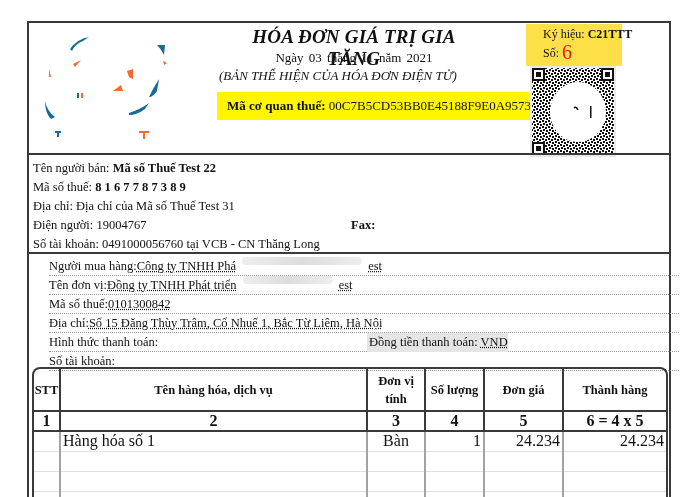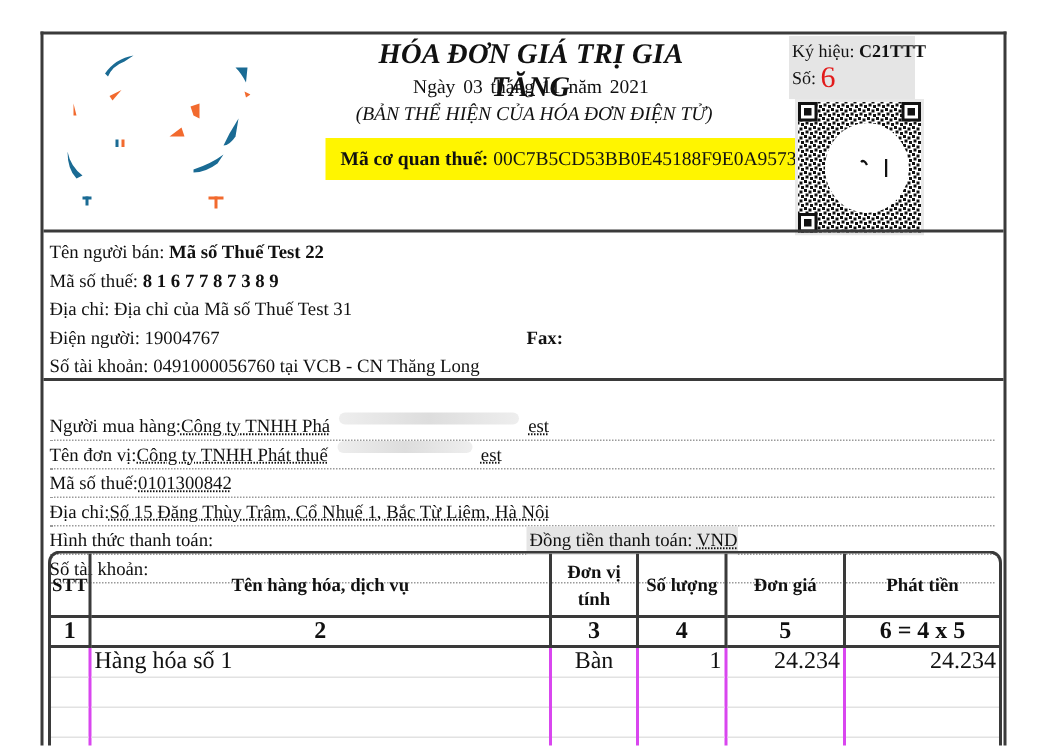--- a/index.html
+++ b/index.html
@@ -5,50 +5,50 @@
   * { box-sizing: border-box; margin: 0; padding: 0; }
   html, body { width: 700px; height: 497px; overflow: hidden; background: #ffffff; }
   body { font-family: "Liberation Serif", "DejaVu Serif", serif; color: #111; position: relative; }
 
   .frame { position: absolute; left: 27px; top: 21px; width: 644px; height: 490px; border: 2px solid #3a3a3a; border-bottom: none; }
 
   
   .logo { position: absolute; left: 8px; top: 8px; width: 130px; height: 118px; }
   .title { position: absolute; left: 200px; top: 3px; width: 250px; text-align: center; font-size: 19px; font-weight: bold; letter-spacing: 0.2px; font-style: italic; }
   .date { position: absolute; left: 200px; top: 27px; width: 250px; text-align: center; font-size: 13px; word-spacing: 2px; }
-  .subtitle { position: absolute; left: 176px; top: 45px; width: 270px; text-align: right; font-size: 13px; font-style: italic; }
+  .subtitle { position: absolute; left: 190px; top: 45px; width: 270px; text-align: left; font-size: 13px; font-style: italic; }
   .tax-code { position: absolute; left: 188px; top: 69px; width: 340px; height: 28px; background: #fff500; font-size: 13px; line-height: 28px; padding-left: 10px; white-space: nowrap; overflow: hidden; }
   .tax-code b { font-weight: bold; }
-  .symbol-box { position: absolute; left: 497px; top: 1px; width: 84px; height: 42px; background: #e5e5e5; padding: 2px 0 0 2px; }
+  .symbol-box { position: absolute; left: 497px; top: 1px; width: 96px; height: 42px; background: #fde047; padding: 2px 0 0 17px; }
   .symbol-row { font-size: 12px; line-height: 16px; white-space: nowrap; }
   .symbol-row b { font-weight: bold; }
   .num-row { font-size: 12px; line-height: 20px; }
   .num-row .num { color: #e21b1b; font-size: 20px; vertical-align: -2px; }
   .qr { position: absolute; left: 501px; top: 43px; width: 86px; height: 91px; background: #fff; }
 
   .divider { position: absolute; left: 0; width: 640px; height: 2px; background: #3a3a3a; }
 
   
   .seller { position: absolute; left: 4px; top: 136px; width: 630px; font-size: 12.5px; }
   .line { height: 19px; line-height: 19px; white-space: nowrap; position: relative; }
   .line b { font-weight: bold; }
   .fax { position: absolute; left: 318px; top: 0; font-weight: bold; }
 
   
-  .buyer { position: absolute; left: 4px; top: 234px; width: 630px; font-size: 12.5px; margin-top: 18px; }
+  .buyer { position: absolute; left: 20px; top: 234px; width: 630px; font-size: 12.5px; }
   .bline { height: 19px; line-height: 19px; white-space: nowrap; position: relative; border-bottom: 1px dotted #9a9a9a; display: flex; }
   .bline .lbl { flex: none; }
   .bline .val { flex: none; text-decoration: underline; text-decoration-style: dotted; }
   .blur { display: inline-block; width: 120px; height: 8px; margin: 0 6px; background: linear-gradient(90deg,#eee,#ddd,#eee); border-radius: 4px; vertical-align: middle; }
   .currency { position: absolute; left: 318px; top: 0; background: #e5e5e5; padding-left: 2px; }
   .tbl-wrap { position: absolute; left: 3px; top: 344px; width: 636px; height: 150px; border: 2px solid #3a3a3a; border-bottom: none; border-radius: 8px 8px 0 0; overflow: hidden; }
   table { border-collapse: collapse; width: 100%; table-layout: fixed; }
   th { font-weight: bold; text-align: center; height: 42px; border-right: 2px solid #3a3a3a; border-bottom: 2px solid #3a3a3a; line-height: 18px; font-size: 12.5px; }
   td.idx { font-weight: bold; text-align: center; height: 20px; border-right: 2px solid #3a3a3a; border-bottom: 2px solid #3a3a3a; }
-  td.cell { height: 20px; border-right: 2px solid #d946ef; border-bottom: 1px solid #e2e2e2; padding: 0 2px; white-space: nowrap; }
+  td.cell { height: 20px; border-right: 2px solid #a3a3a3; border-bottom: 1px solid #e2e2e2; padding: 0 2px; white-space: nowrap; }
   th:last-child, td:last-child { border-right: none; }
   .c-left { text-align: left; padding-left: 2px !important; }
   .c-center { text-align: center; }
   .c-right { text-align: right; }
 </style>
 </head>
 <body>
 
 <div class="frame">
 
@@ -144,21 +144,21 @@
 
   <div class="buyer">
     <div class="bline">
       <span class="lbl">Người mua hàng:</span>
       <span class="val">Công ty TNHH Phá</span>
       <span class="blur"></span>
       <span class="val">est</span>
     </div>
     <div class="bline">
       <span class="lbl">Tên đơn vị:</span>
-      <span class="val">Công ty TNHH Phát thuế</span>
+      <span class="val">Đồng ty TNHH Phát triển</span>
       <span class="blur" style="width:90px;"></span>
       <span class="val">est</span>
     </div>
     <div class="bline">
       <span class="lbl">Mã số thuế:</span>
       <span class="val">0101300842</span>
     </div>
     <div class="bline">
       <span class="lbl">Địa chỉ:</span>
       <span class="val">Số 15 Đặng Thùy Trâm, Cổ Nhuế 1, Bắc Từ Liêm, Hà Nội</span>
@@ -187,21 +187,21 @@
           <col style="width:79px">
           <col>
       </colgroup>
       <thead>
         <tr>
           <th>STT</th>
           <th>Tên hàng hóa, dịch vụ</th>
           <th>Đơn vị tính</th>
           <th>Số lượng</th>
           <th>Đơn giá</th>
-          <th>Phát tiền</th>
+          <th>Thành hàng</th>
         </tr>
       </thead>
       <tbody>
         <tr>
           <td class="idx">1</td>
           <td class="idx">2</td>
           <td class="idx">3</td>
           <td class="idx">4</td>
           <td class="idx">5</td>
           <td class="idx">6 = 4 x 5</td>

